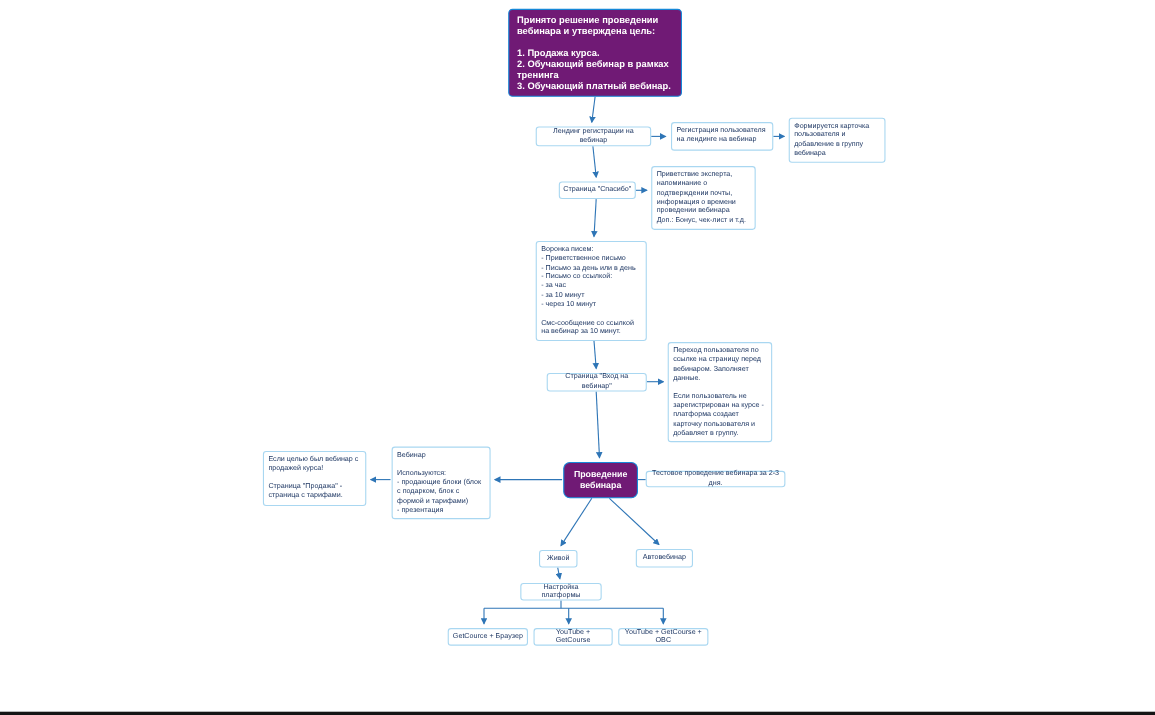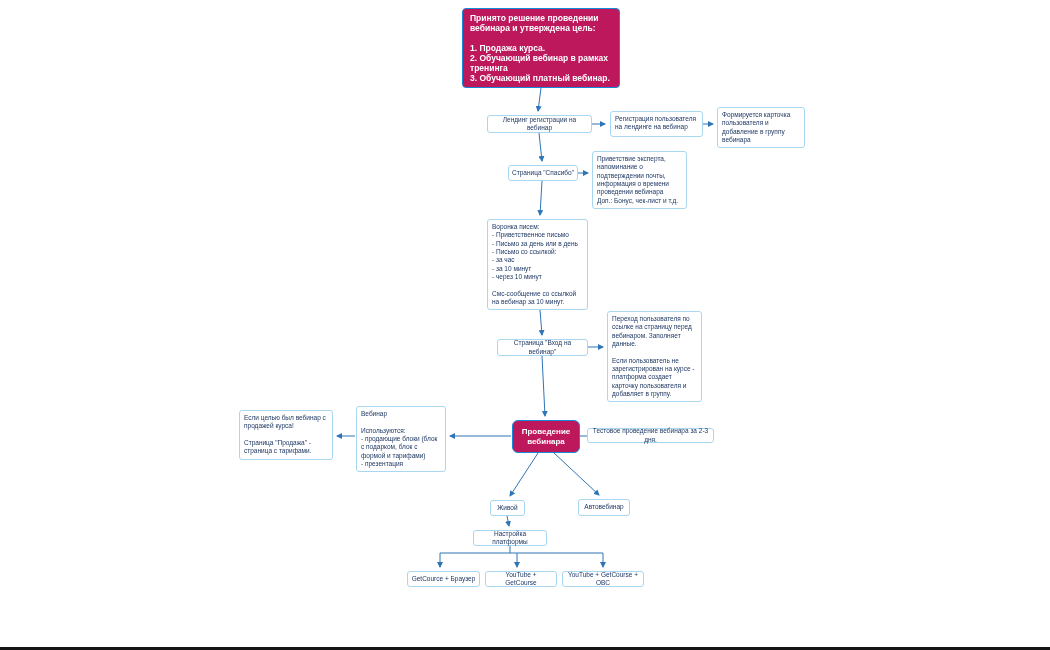--- a/index.html
+++ b/index.html
@@ -11,21 +11,21 @@
   .node{
     position:absolute;box-sizing:border-box;background:#ffffff;
     border:1px solid #a9d7f1;border-radius:3px;color:#1f3864;
     font-size:6.5px;line-height:1.28;padding:3px 4px;white-space:pre-line;
   }
   .node.center{
     display:flex;align-items:center;justify-content:center;
     text-align:center;padding:1px 3px;
   }
   .node.accent{
-    background:#be185d;border:1px solid #1688d8;color:#ffffff;font-weight:bold;
+    background:#701a75;border:1px solid #1688d8;color:#ffffff;font-weight:bold;
   }
   .node.goal{font-size:8.5px;line-height:1.18;padding:4px 7px;border-radius:4px;}
   .node.run{font-size:8px;line-height:1.25;border-radius:6px;}
   .bottom-bar{
     position:absolute;left:0;bottom:0;width:1050px;height:3px;background:#151515;
   }
 </style>
 </head>
 <body>
 

